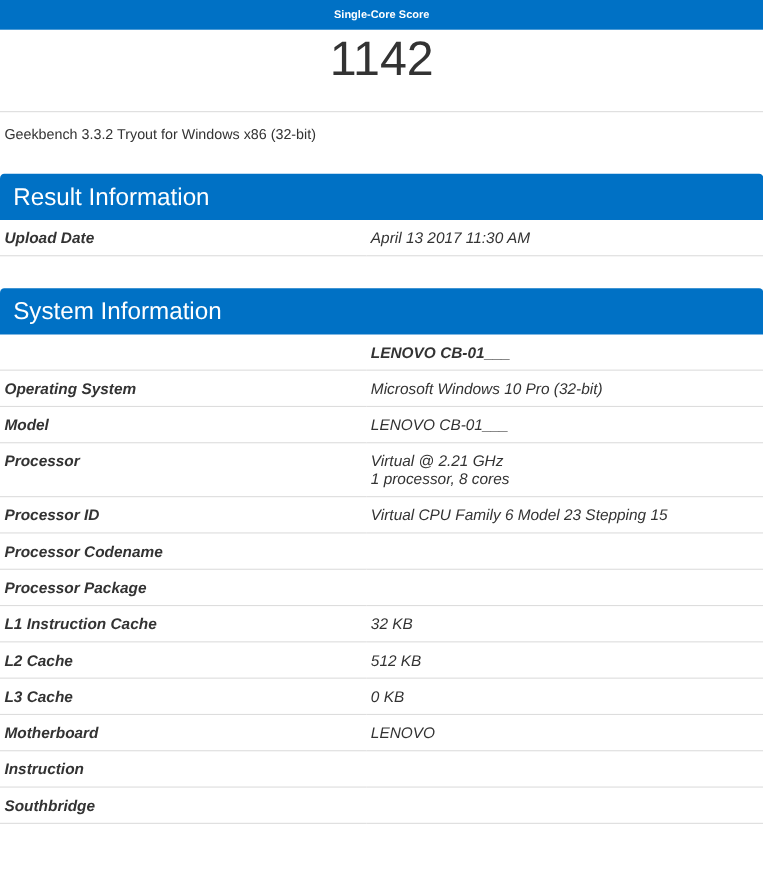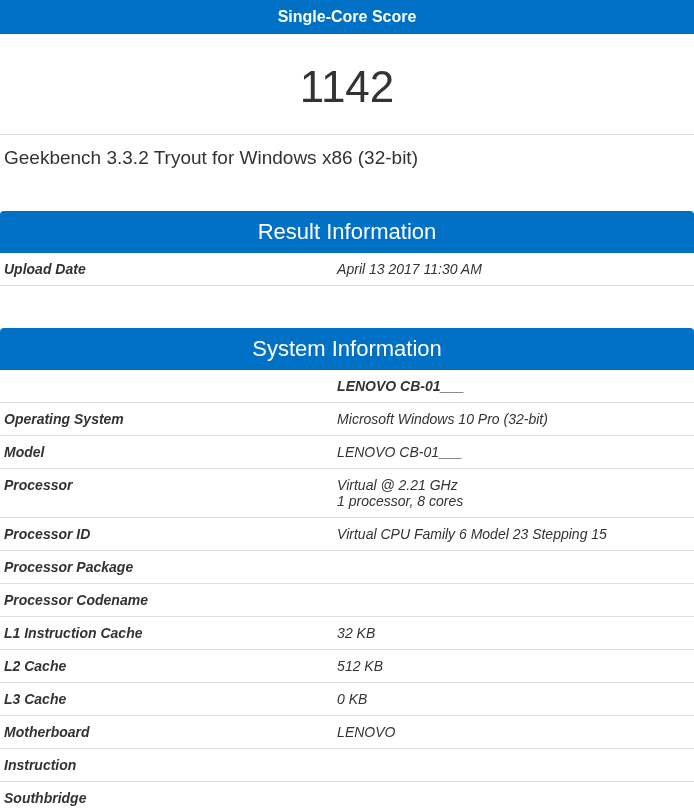--- a/index.html
+++ b/index.html
@@ -16,43 +16,42 @@
     width: 100%;
   }
   .score-col {
     flex: 1;
     text-align: center;
   }
   .score-header {
     background: #0071c5;
     color: #fff;
     font-weight: 700;
-    font-size: 16px;
+    font-size: 10px;
     padding: 8px 0;
   }
   .score-value {
     font-size: 44px;
     font-weight: 400;
-    padding: 28px 0 22px 0;
+    padding: 2px 0 22px 0;
     color: #333;
     border-bottom: 1px solid #ddd;
   }
   .tagline {
     padding: 12px 16px 26px 4px;
-    font-size: 19px;
+    font-size: 13px;
     color: #333;
   }
   .section-header {
     background: #0071c5;
     color: #fff;
     font-size: 22px;
     padding: 8px 12px;
     border-radius: 4px 4px 0 0;
-    margin-top: 16px;
-    text-align: center;
+    margin-top: 3px;
   }
   table.info {
     width: 100%;
     border-collapse: collapse;
     font-size: 14px;
   }
   table.info tr {
     border-bottom: 1px solid #ddd;
     font-style: italic;
   }
@@ -120,25 +119,25 @@
       </tr>
       <tr>
         <td class="label">Processor</td>
         <td class="value">Virtual @ 2.21 GHz<br>1 processor, 8 cores</td>
       </tr>
       <tr>
         <td class="label">Processor ID</td>
         <td class="value">Virtual CPU Family 6 Model 23 Stepping 15</td>
       </tr>
       <tr>
-        <td class="label">Processor Package</td>
+        <td class="label">Processor Codename</td>
         <td class="value"></td>
       </tr>
       <tr>
-        <td class="label">Processor Codename</td>
+        <td class="label">Processor Package</td>
         <td class="value"></td>
       </tr>
       <tr>
         <td class="label">L1 Instruction Cache</td>
         <td class="value">32 KB</td>
       </tr>
       <tr>
         <td class="label">L2 Cache</td>
         <td class="value">512 KB</td>
       </tr>

